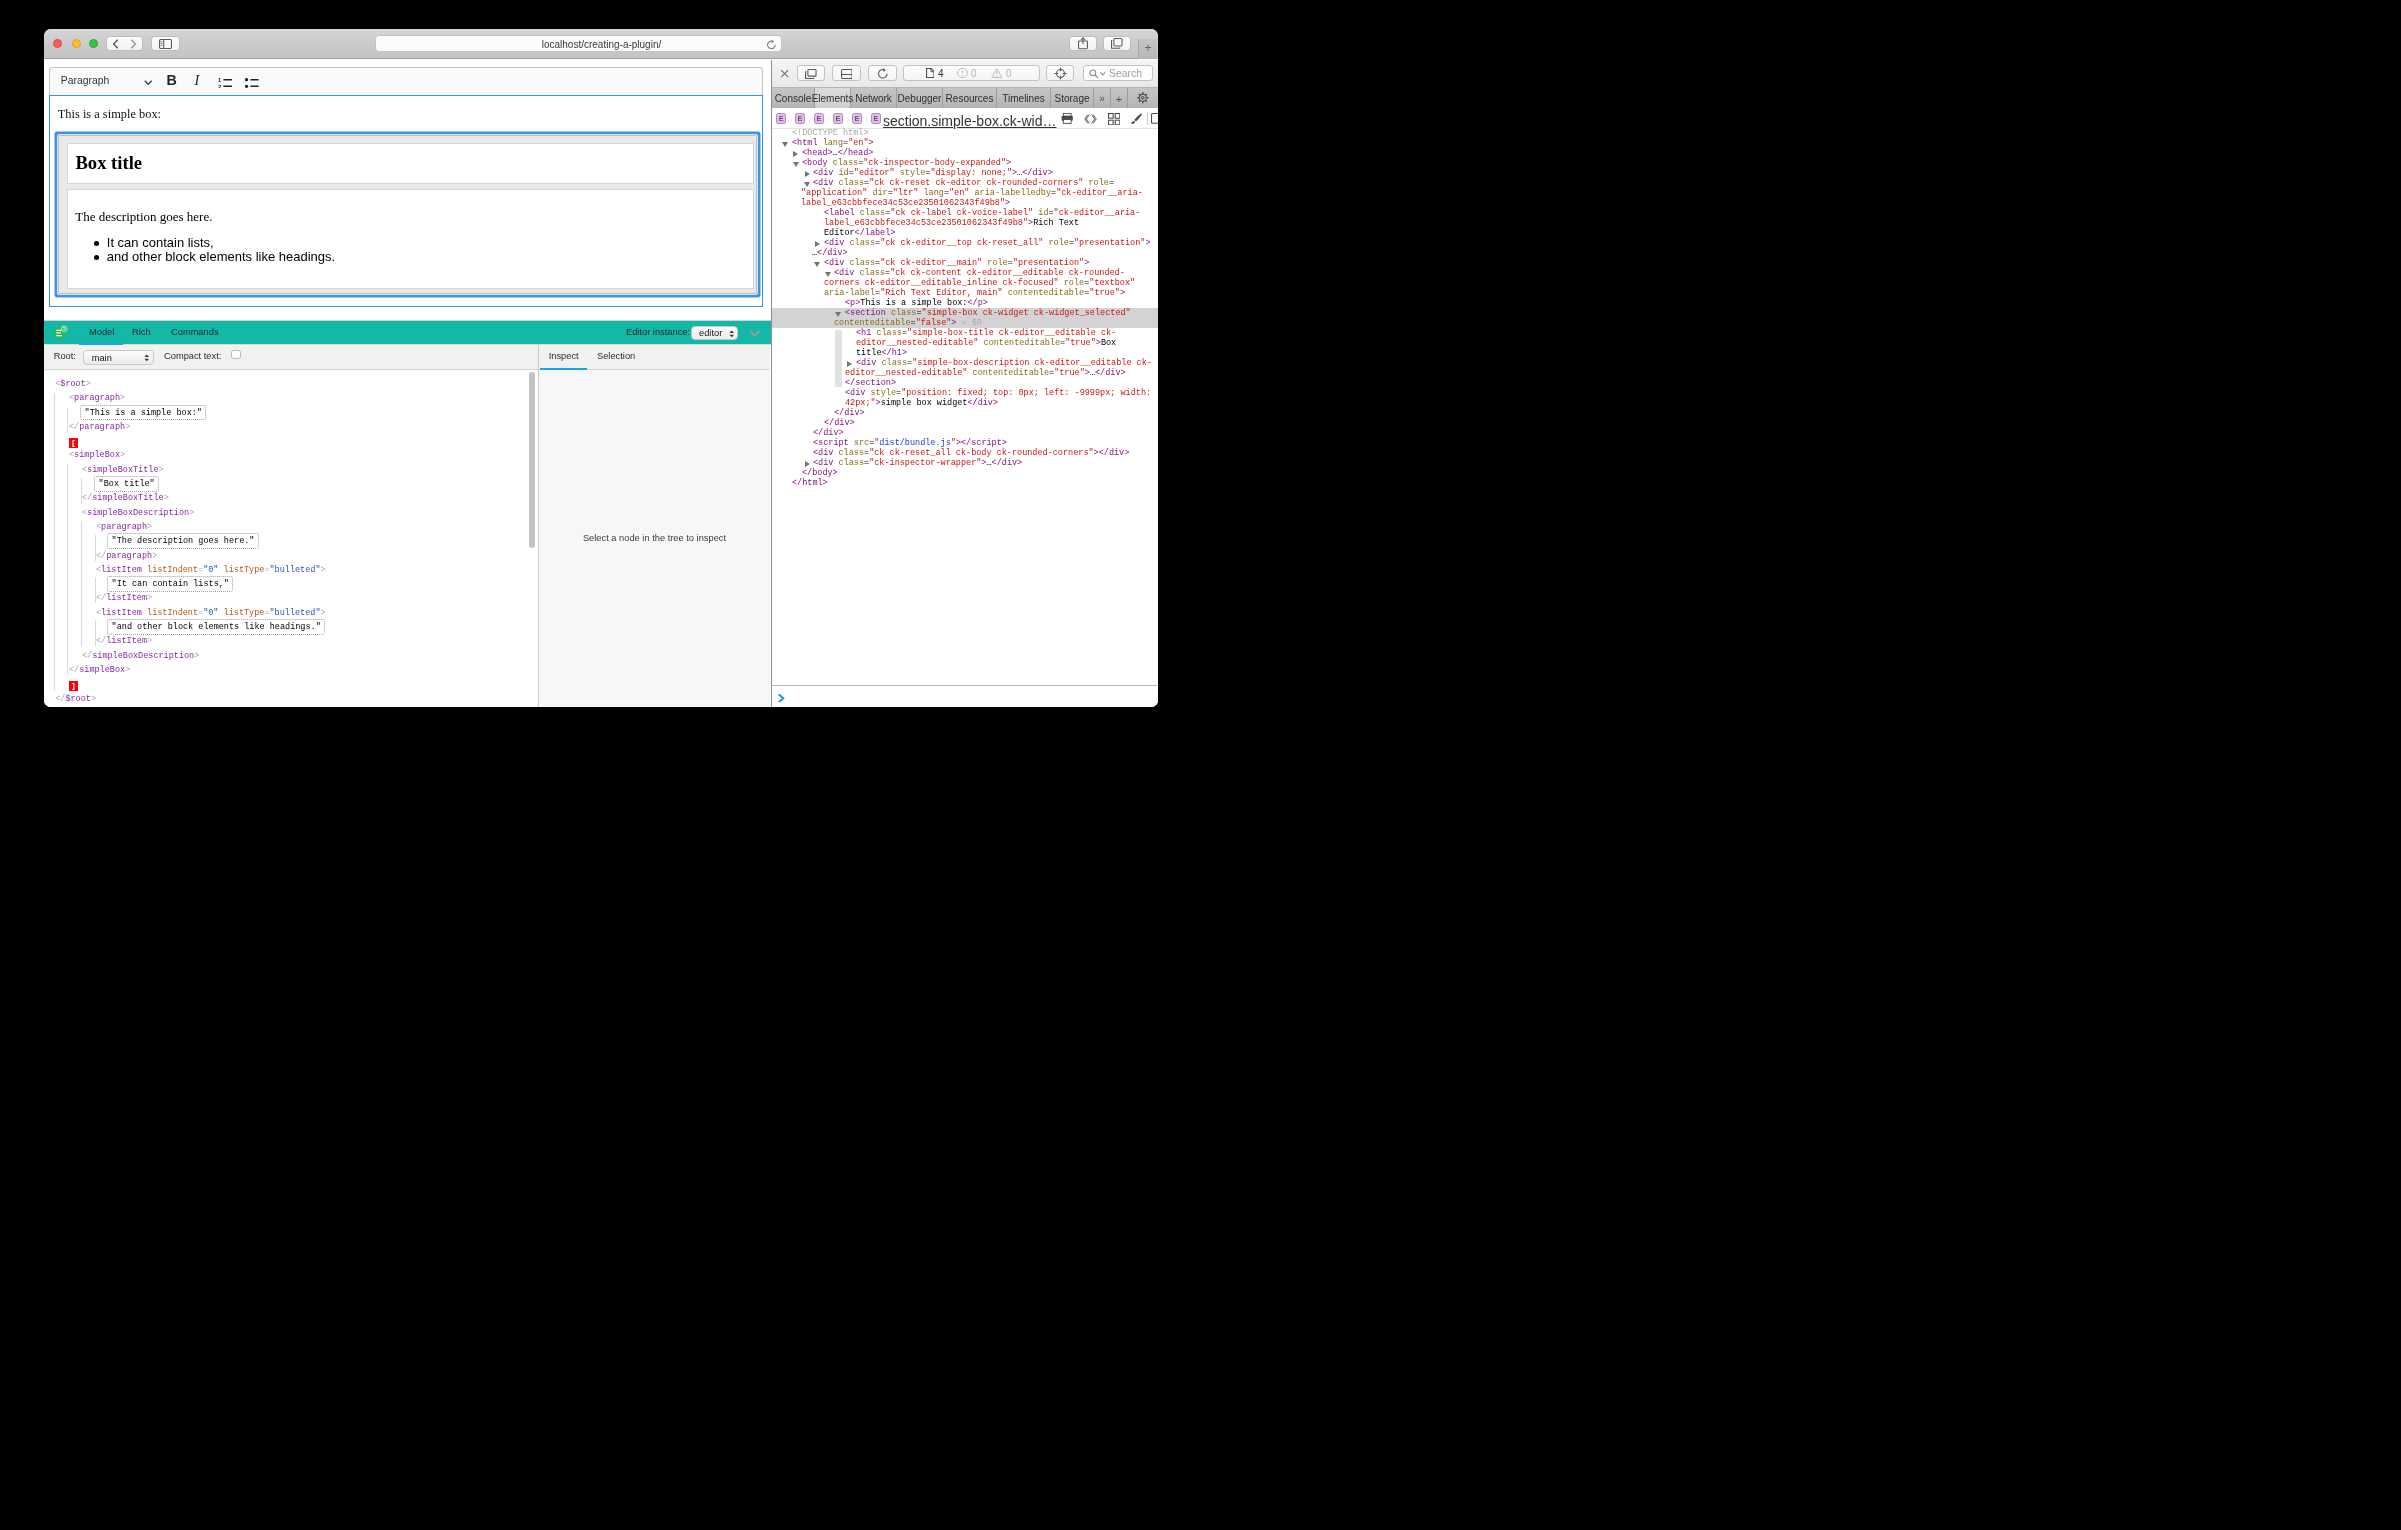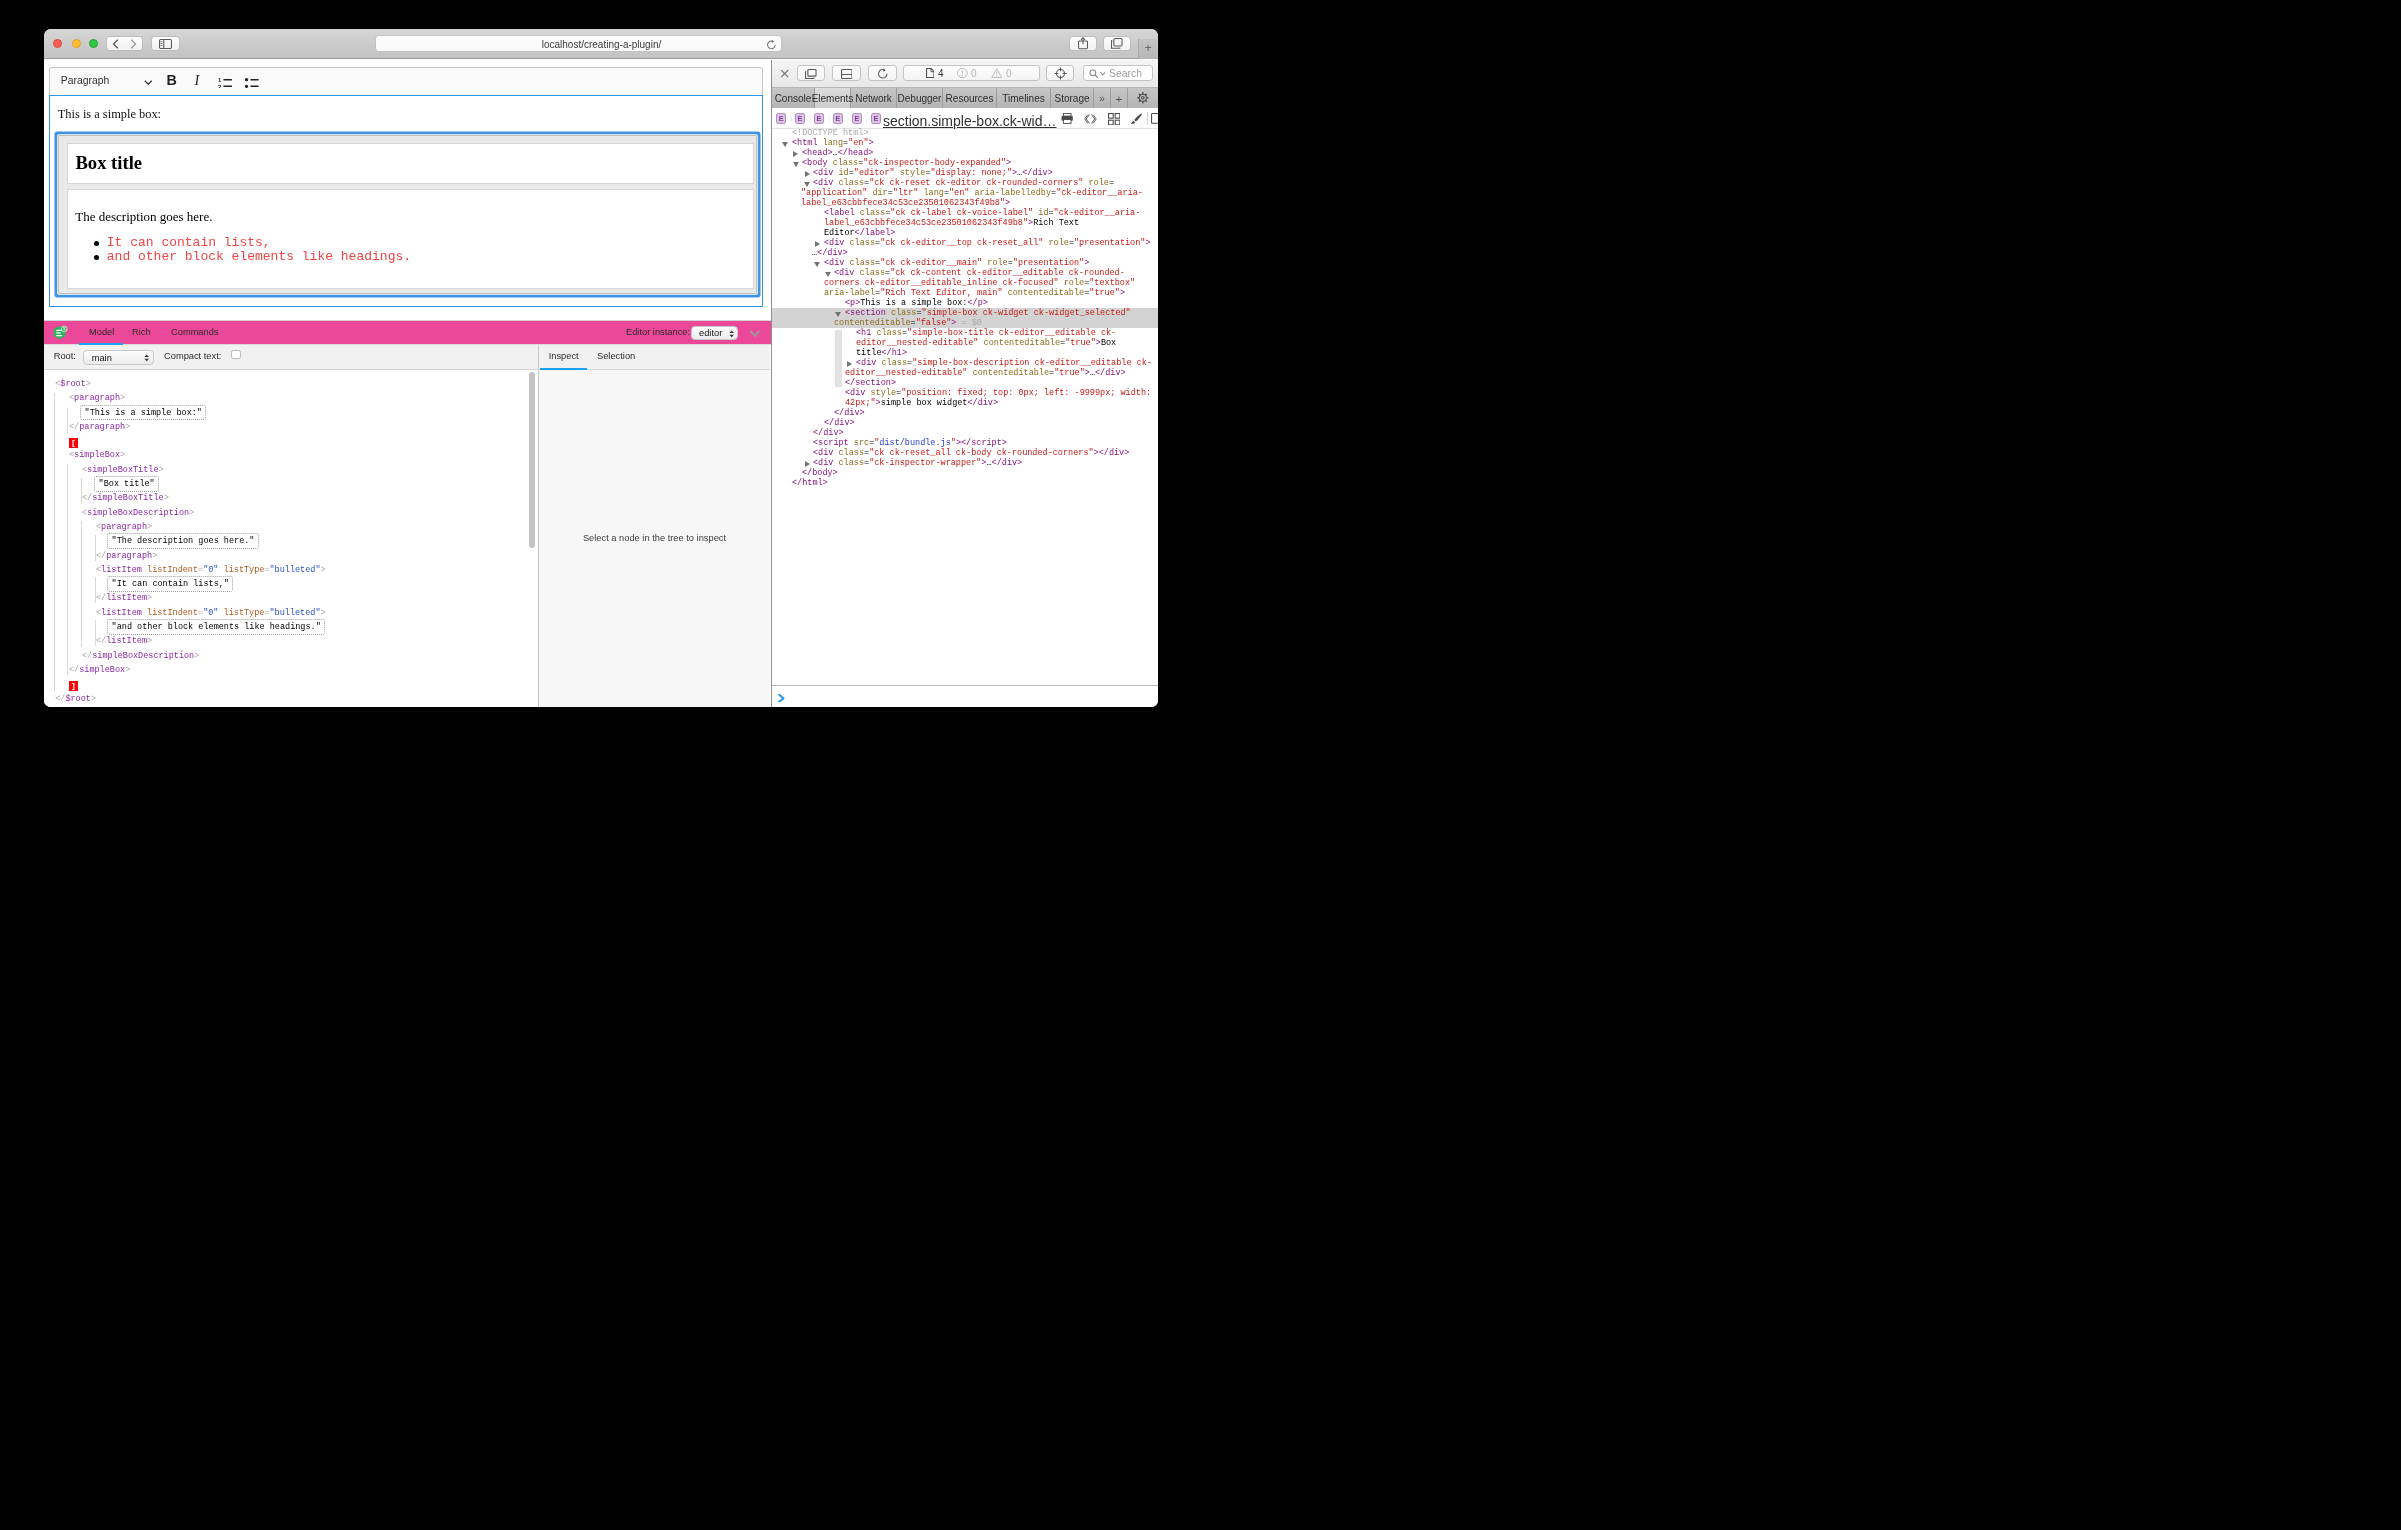--- a/index.html
+++ b/index.html
@@ -31,26 +31,26 @@
 
 #edframe { position:absolute; left:5.4px; top:7px; width:714px; height:239px; }
 #edtb { position:absolute; left:0; top:0; width:100%; height:27.5px; background:#fafafa; border:0.8px solid #c4c4c4; border-bottom:none; border-radius:3.1px 3.1px 0 0; }
 #edit { position:absolute; left:0; top:27.5px; width:100%; height:212px; background:#fff; border:1.2px solid #3193e3; }
 #ptext { position:absolute; left:7.4px; top:11.8px; font-family:"Liberation Serif",serif; font-size:12.4px; line-height:14.2px; color:#111; }
 #widget { position:absolute; left:7.3px; top:39px; width:699px; height:159px; background:#e9e9e9; border:0.8px solid #c0c0c0; border-radius:0.8px; box-shadow:0 0 0 0.8px #fff, 0 0 0 3.5px #3f93e2; }
 #wtitle { position:absolute; left:8.1px; top:7px; width:687px; height:41px; background:#fff; border:0.8px solid #d6d6d6; }
 #wtitle span { position:absolute; left:7.7px; top:8px; font-family:"Liberation Serif",serif; font-size:18.6px; line-height:21.4px; font-weight:bold; color:#000; }
 #wdesc { position:absolute; left:8.1px; top:53px; width:687px; height:100px; background:#fff; border:0.8px solid #d6d6d6; }
 #wdesc .dp { position:absolute; left:7.5px; top:19.5px; font-family:"Liberation Serif",serif; font-size:13px; line-height:15px; color:#000000; }
-#wdesc .li { position:absolute; left:39px; font-family:Liberation Mono, monospace; font-size:13px; line-height:15px; color:#ef4444;text-align:right; }
+#wdesc .li { position:absolute; left:39px; font-family:Liberation Sans, sans-serif; font-size:13px; line-height:15px; color:#000000;text-align:right; }
 #wdesc .dot { position:absolute; width:5.1px; height:5.1px; border-radius:50%; background:#000; left:26px; }
 
 
 #ckpanel { position:absolute; left:0; top:261px; width:727px; height:387px; box-shadow:0 -0.8px 0 #c9c9c9; background:#fff; }
-#ckhead { position:absolute; left:0; top:0; width:100%; height:24.4px; background:#ec4899; border-bottom:0.8px solid #dadada; }
+#ckhead { position:absolute; left:0; top:0; width:100%; height:24.4px; background:#14b8a6; border-bottom:0.8px solid #dadada; }
 .cktab { position:absolute; top:0; height:24.4px; line-height:23px; font-size:9.3px; color:#2b2b2b; }
 #ckunder { position:absolute; left:35px; top:22px; width:44px; height:2px; background:#19a2f1; }
 #ckrow2 { position:absolute; left:0; top:24.4px; width:494px; height:24.4px; background:#f1f1f1; border-bottom:0.8px solid #d4d4d4; font-size:9.3px; color:#2b2b2b; }
 .sel { background:linear-gradient(#fdfdfd,#ececec); border:0.8px solid #c9c9c9; border-radius:3.9px; font-size:9.3px; color:#111; }
 #ckrpane { position:absolute; left:494px; top:24.4px; width:232px; height:363px; border-left:0.8px solid #c9c9c9; background:#f7f7f7; }
 #ckrtabs { position:absolute; left:0; top:0; width:100%; height:24.4px; background:#f1f1f1; border-bottom:0.8px solid #d4d4d4; }
 #insunder { position:absolute; left:0.8px; top:22.6px; width:47px; height:2px; background:#19a2f1; }
 #selmsg { position:absolute; left:0; top:188px; width:100%; text-align:center; font-size:9.3px; color:#3c3c3c; }
 #mtree { position:absolute; left:0; top:49px; width:484px; height:337px; overflow:hidden; font-family:"Liberation Mono",monospace; font-size:8.5px; }
 .mr { height:14.3px; line-height:14.3px; white-space:pre; }

